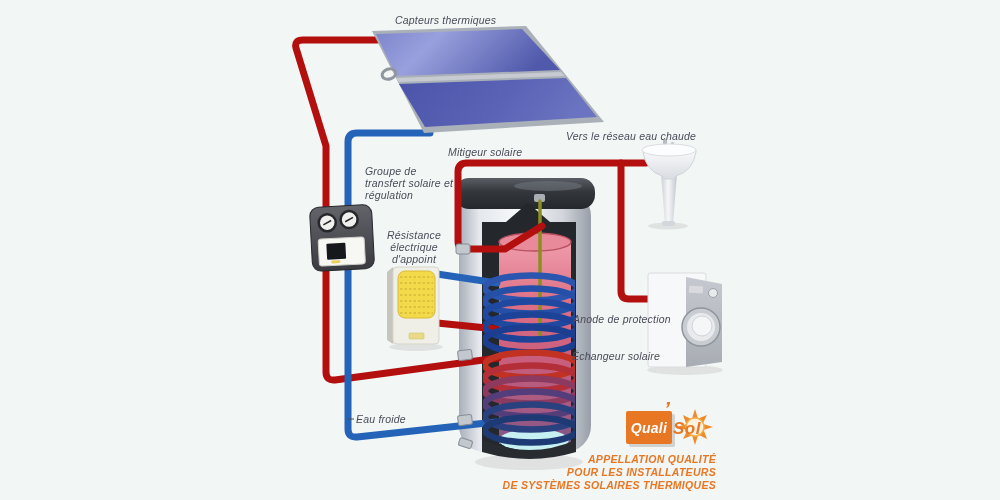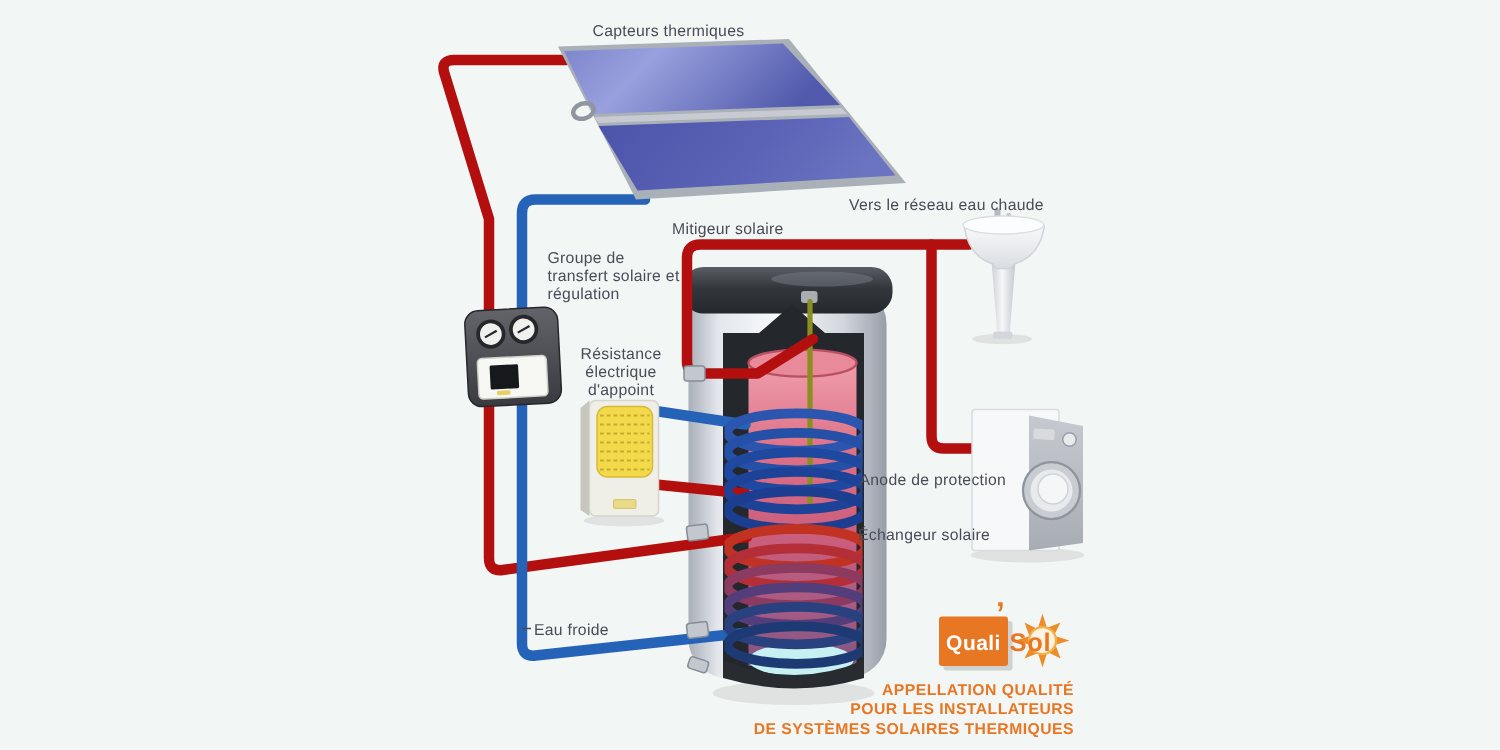--- a/index.html
+++ b/index.html
@@ -1,17 +1,17 @@
 <!DOCTYPE html>
 <html><head>
 <meta charset="utf-8">
 <style>
   html,body{margin:0;padding:0;}
   body{background:#f2f6f5;}
-  .stage{position:relative;width:804px;height:500px;overflow:hidden;}
+  .stage{position:relative;width:804px;height:500px;overflow:hidden;font-style:italic;}
   svg{display:block;}
   text{font-family:"Liberation Sans", sans-serif;}
   .lbl{font-size:10.5px;letter-spacing:.2px;}
   .tagline{font-size:10.5px;font-weight:bold;letter-spacing:.3px;}
   .brand-quali{font-size:14px;font-weight:bold;letter-spacing:.3px;}
   .brand-sol{font-size:17px;font-weight:bold;letter-spacing:.5px;}
   .brand-apo{font-size:21px;font-weight:bold;}
 </style>
 </head>
 <body>

